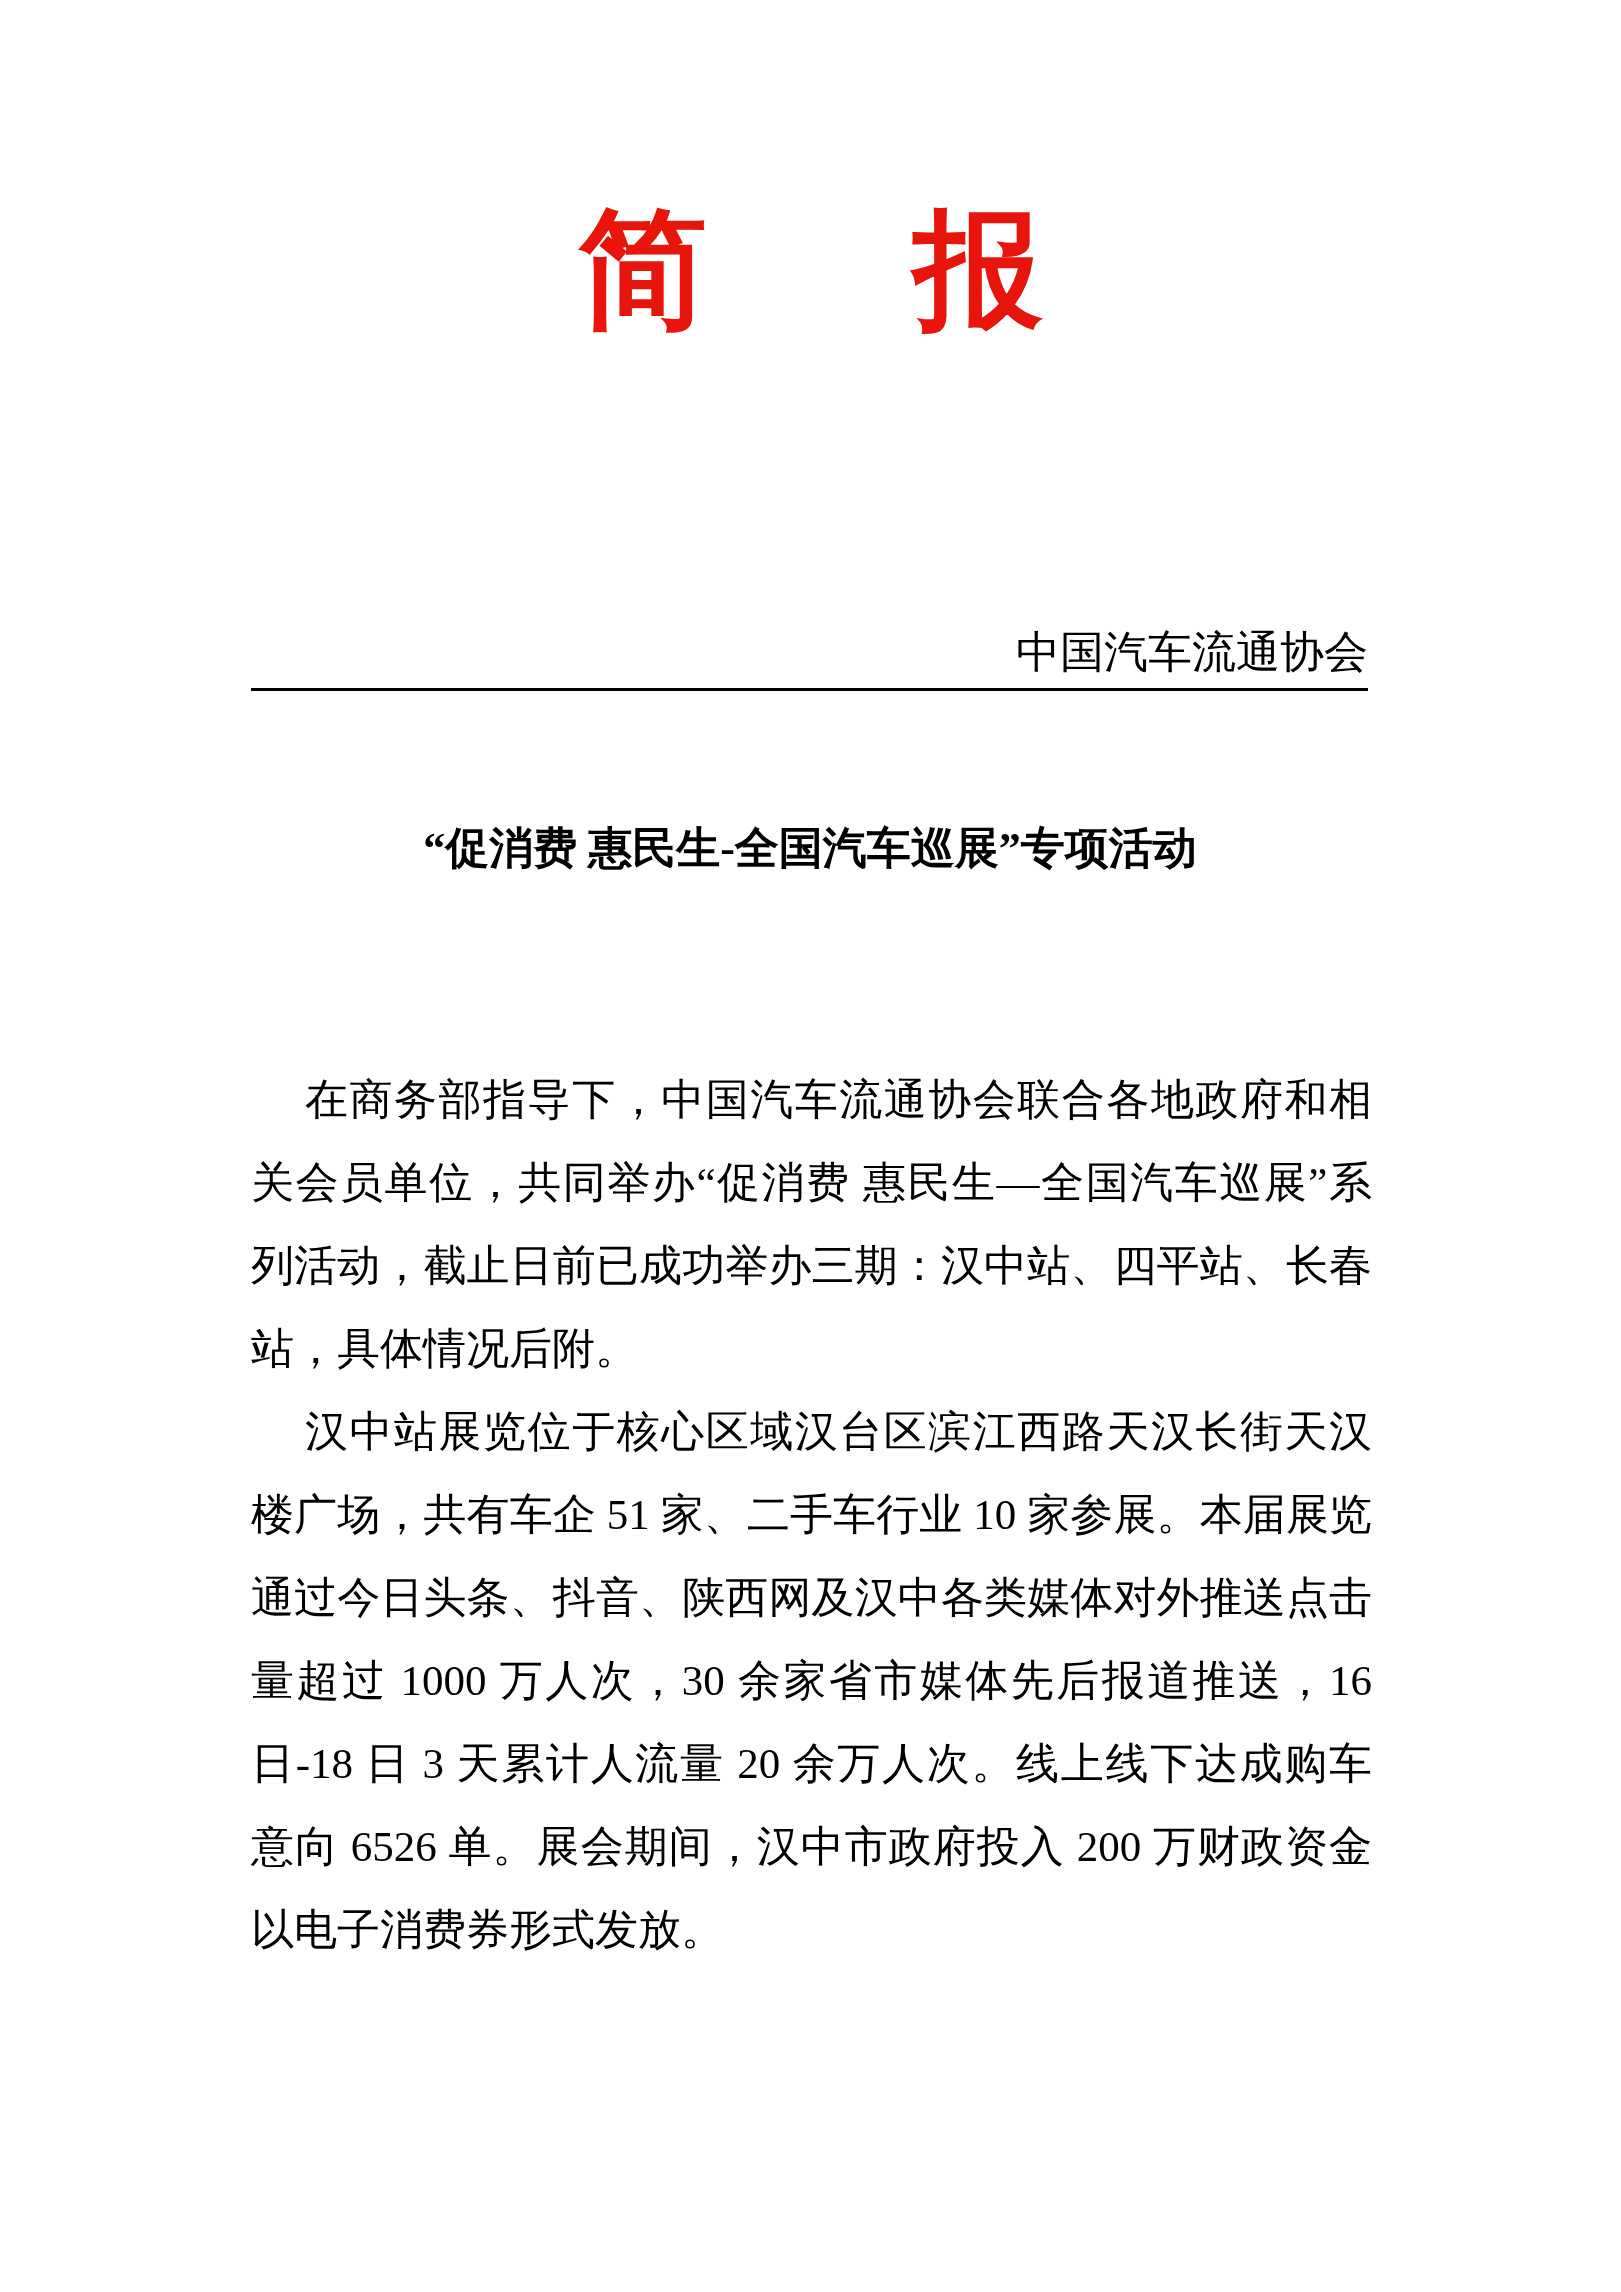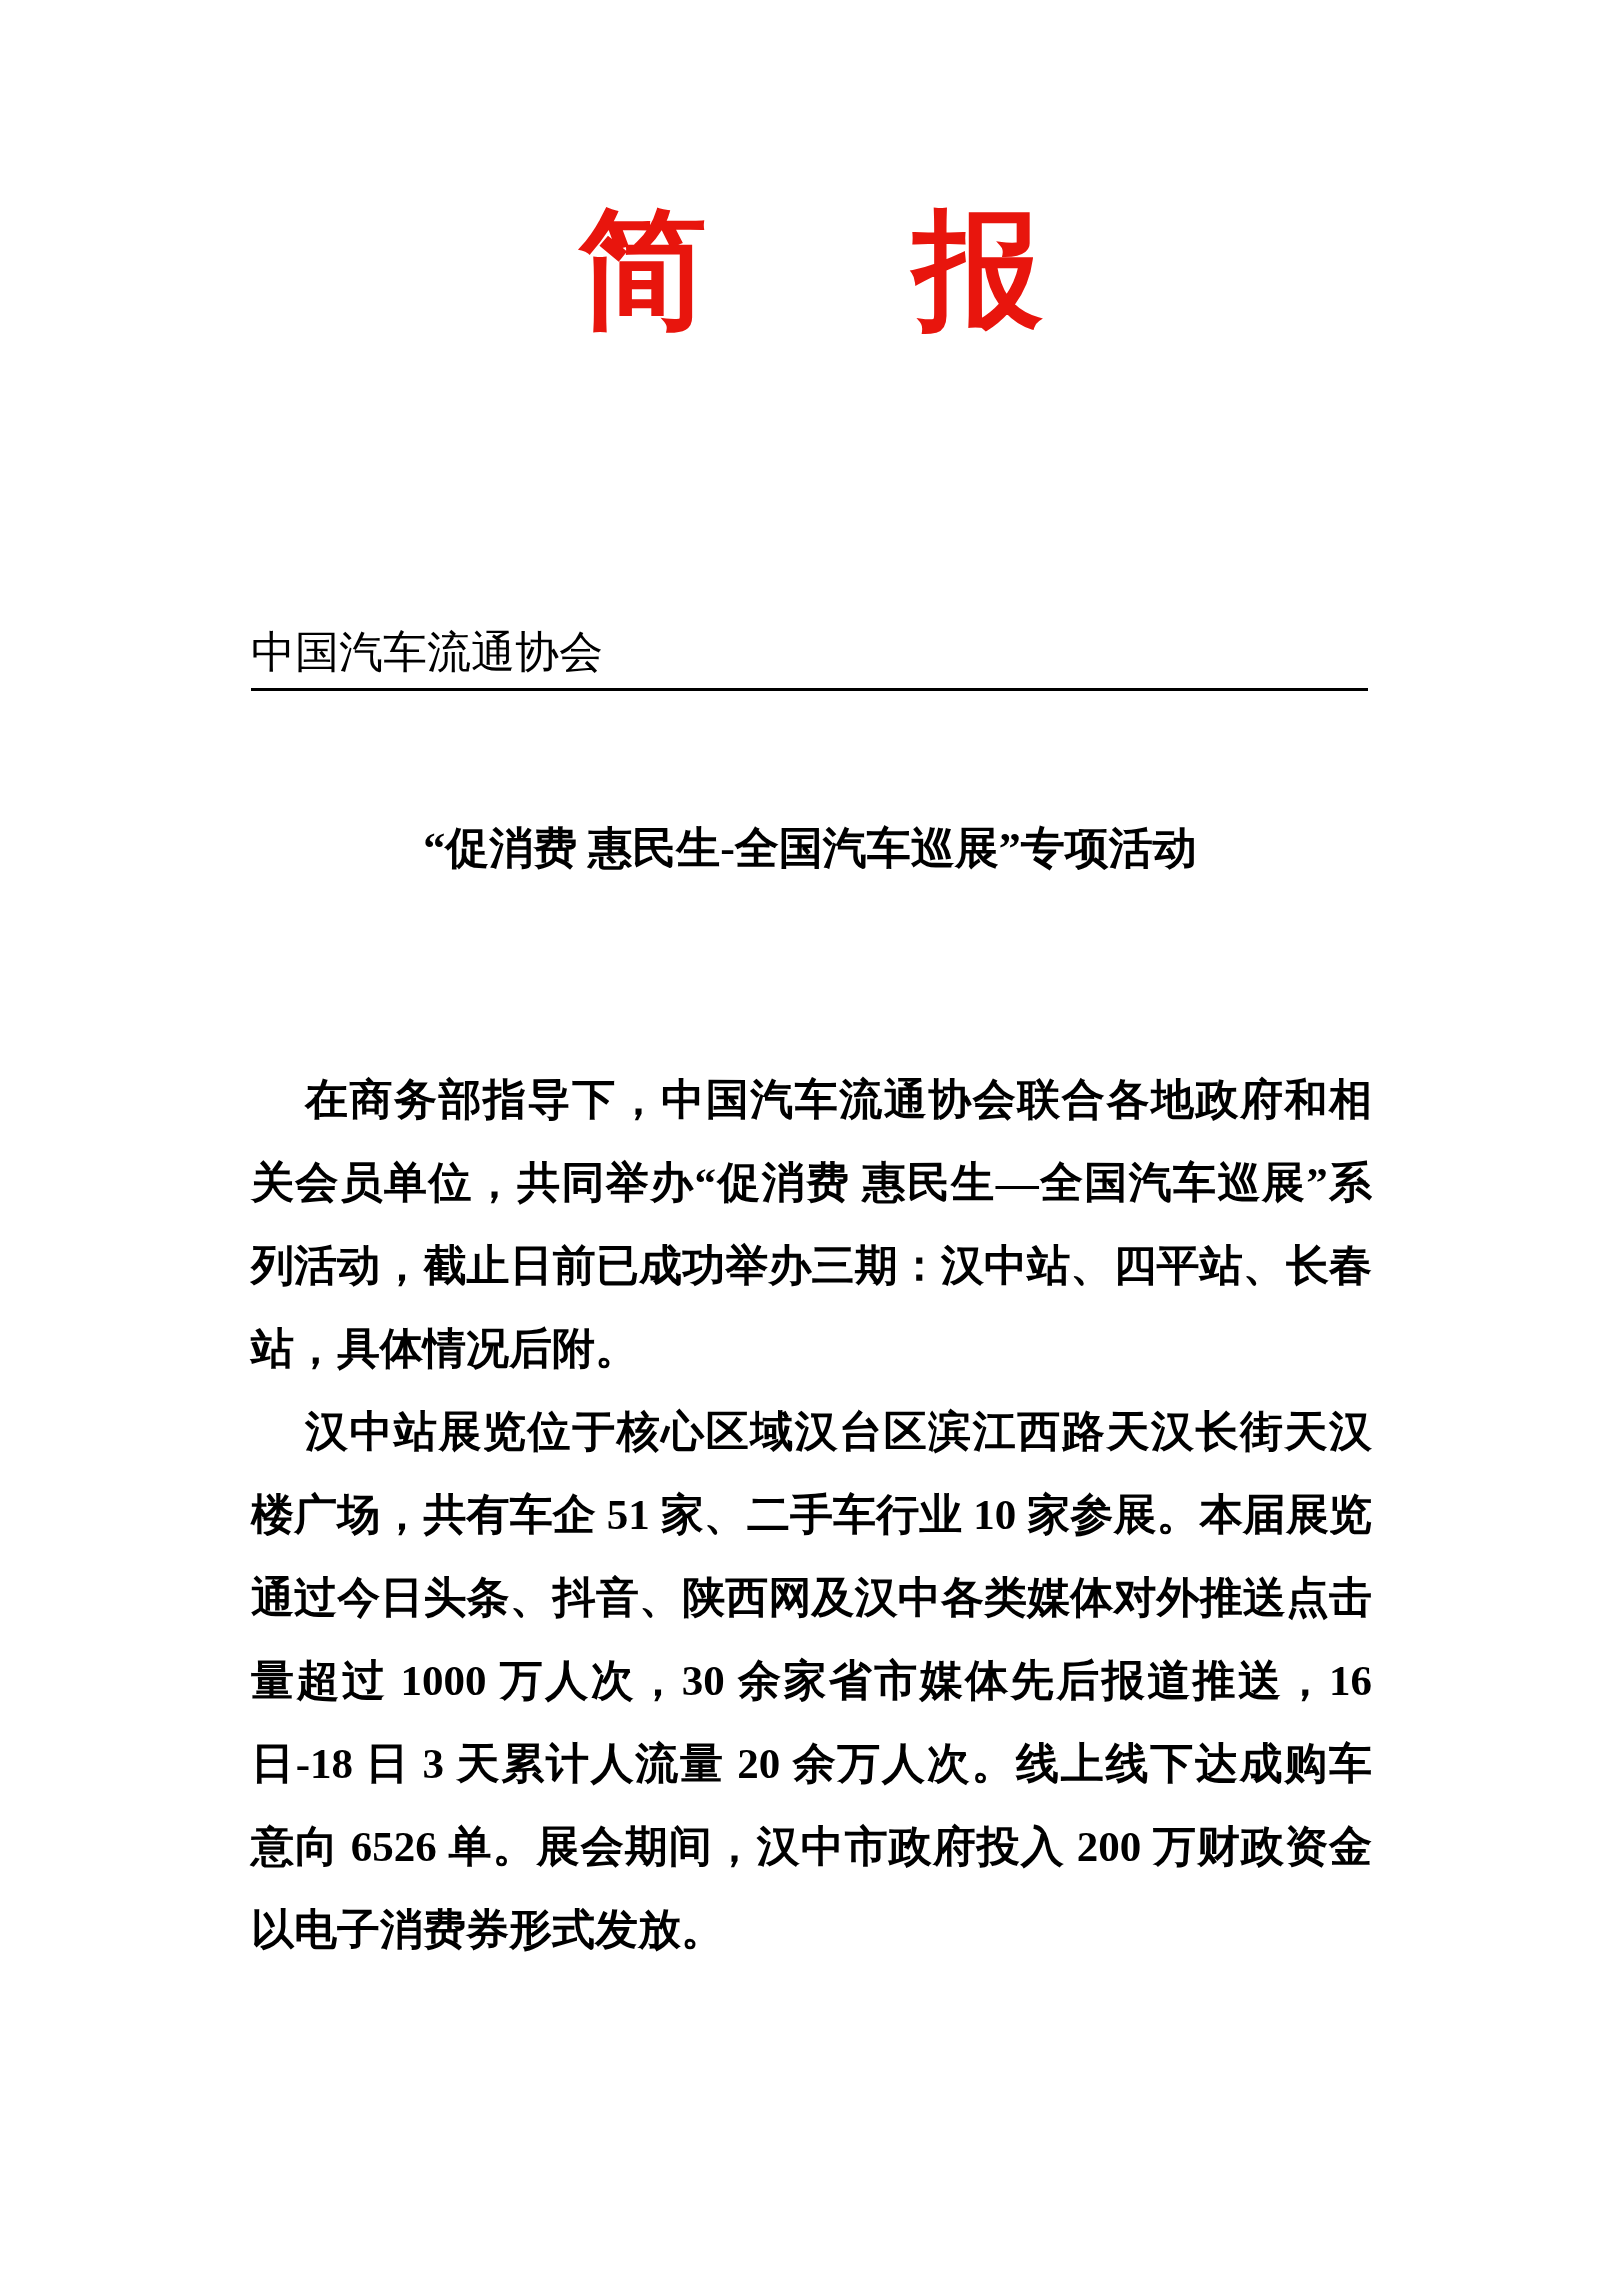--- a/index.html
+++ b/index.html
@@ -40,21 +40,21 @@
     font-size: 44px;
     line-height: 1.2;
   }
   
   .org-row {
     position: absolute;
     top: 627px;
     left: 251px;
     width: 1117px;
     display: flex;
-    justify-content: space-between;
+    justify-content: flex-end;
     align-items: flex-end;
     font-size: 44px;
     line-height: 1.2;
     border-bottom: 3.9px solid #000000;
     padding-bottom: 7.8px;
   }
   
   .heading {
     position: absolute;
     top: 804px;
@@ -68,21 +68,20 @@
   
   .body-text {
     position: absolute;
     top: 1058px;
     left: 251px;
     width: 1121px;
     font-size: 43px;
     line-height: 83px;
     text-align: justify;
     text-justify: inter-ideograph;
-    font-weight: bold;
   }
   .body-text p {
     margin: 0;
     padding: 0;
     text-indent: 54px;
   }
 </style>
 </head>
 <body>
 

